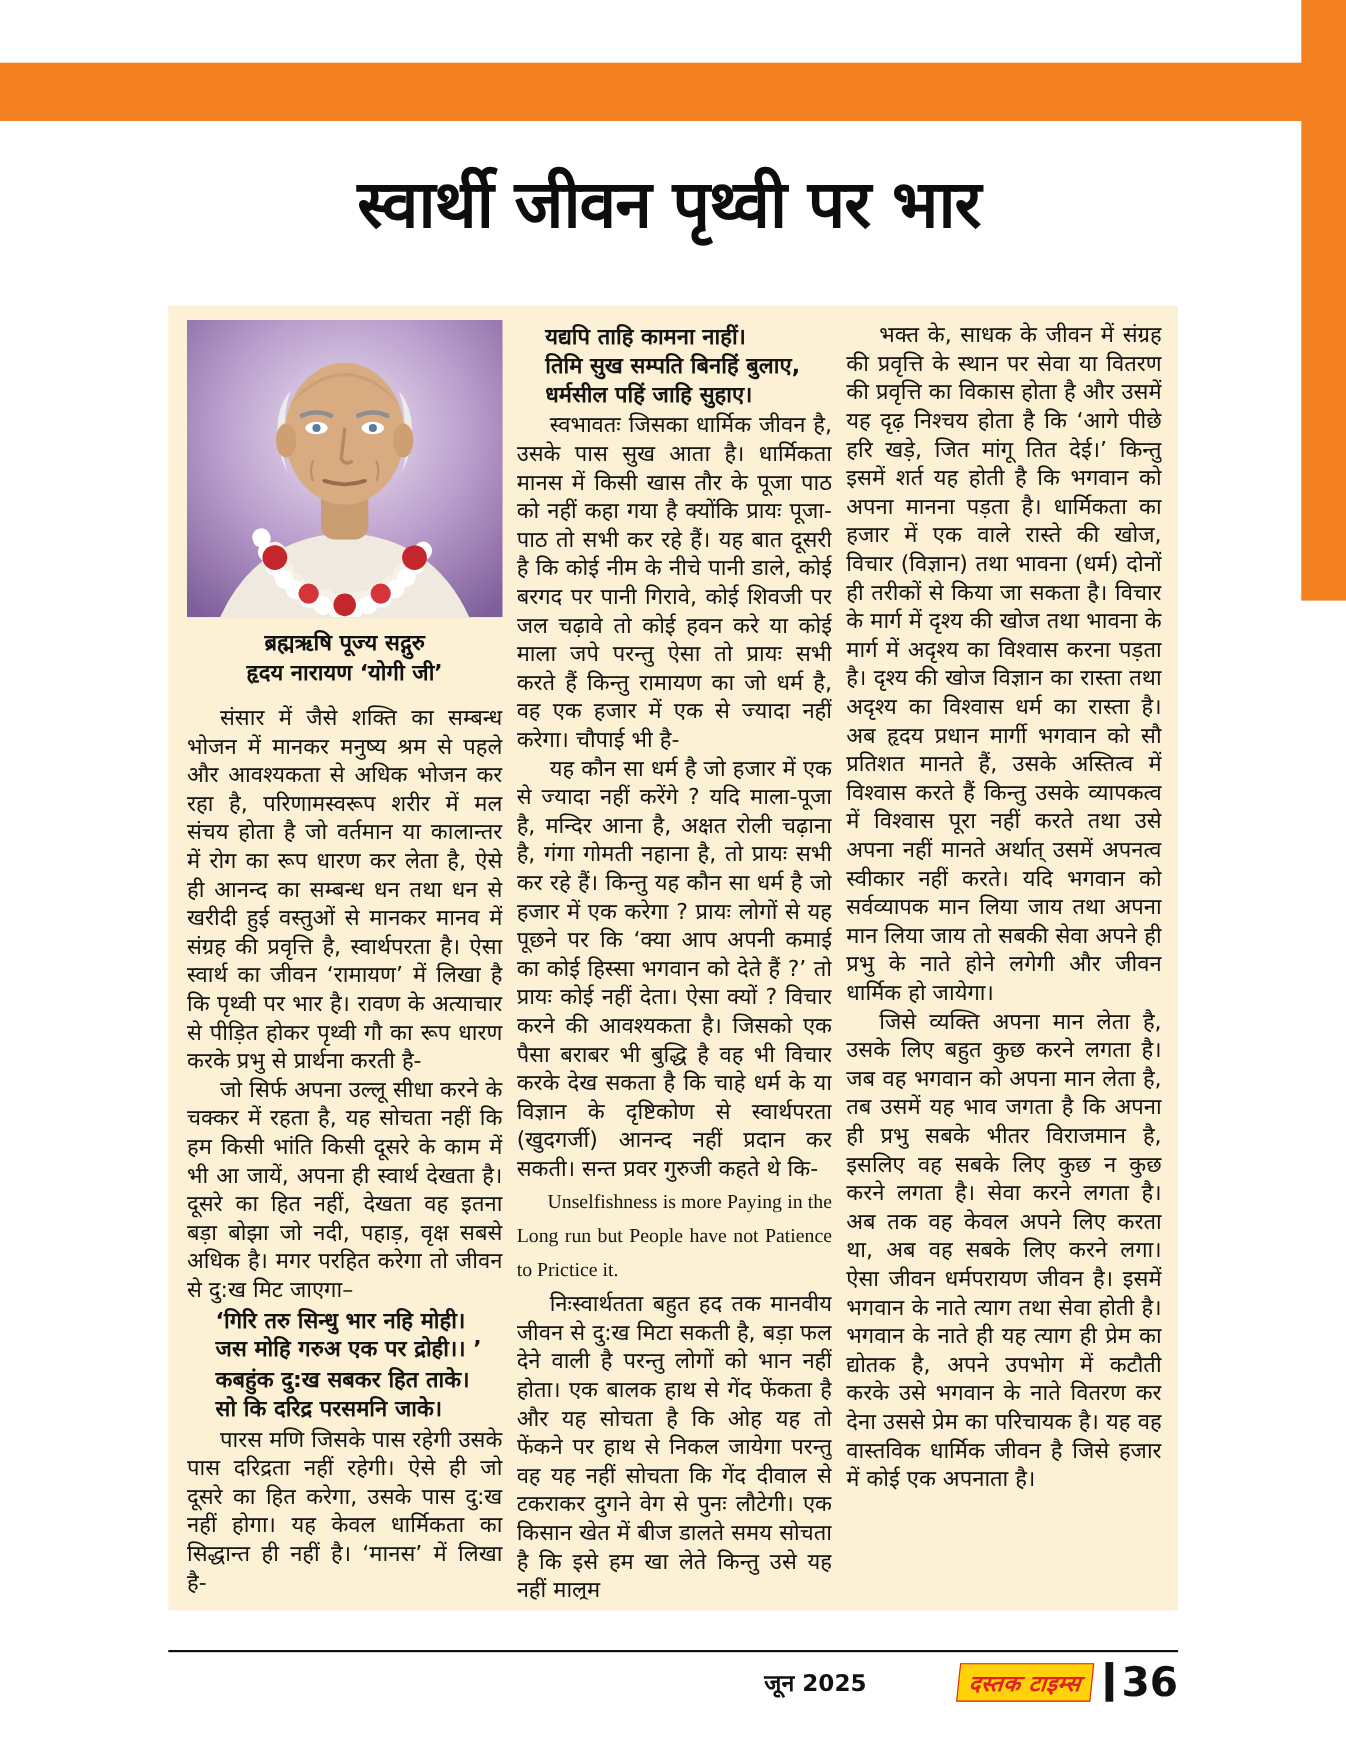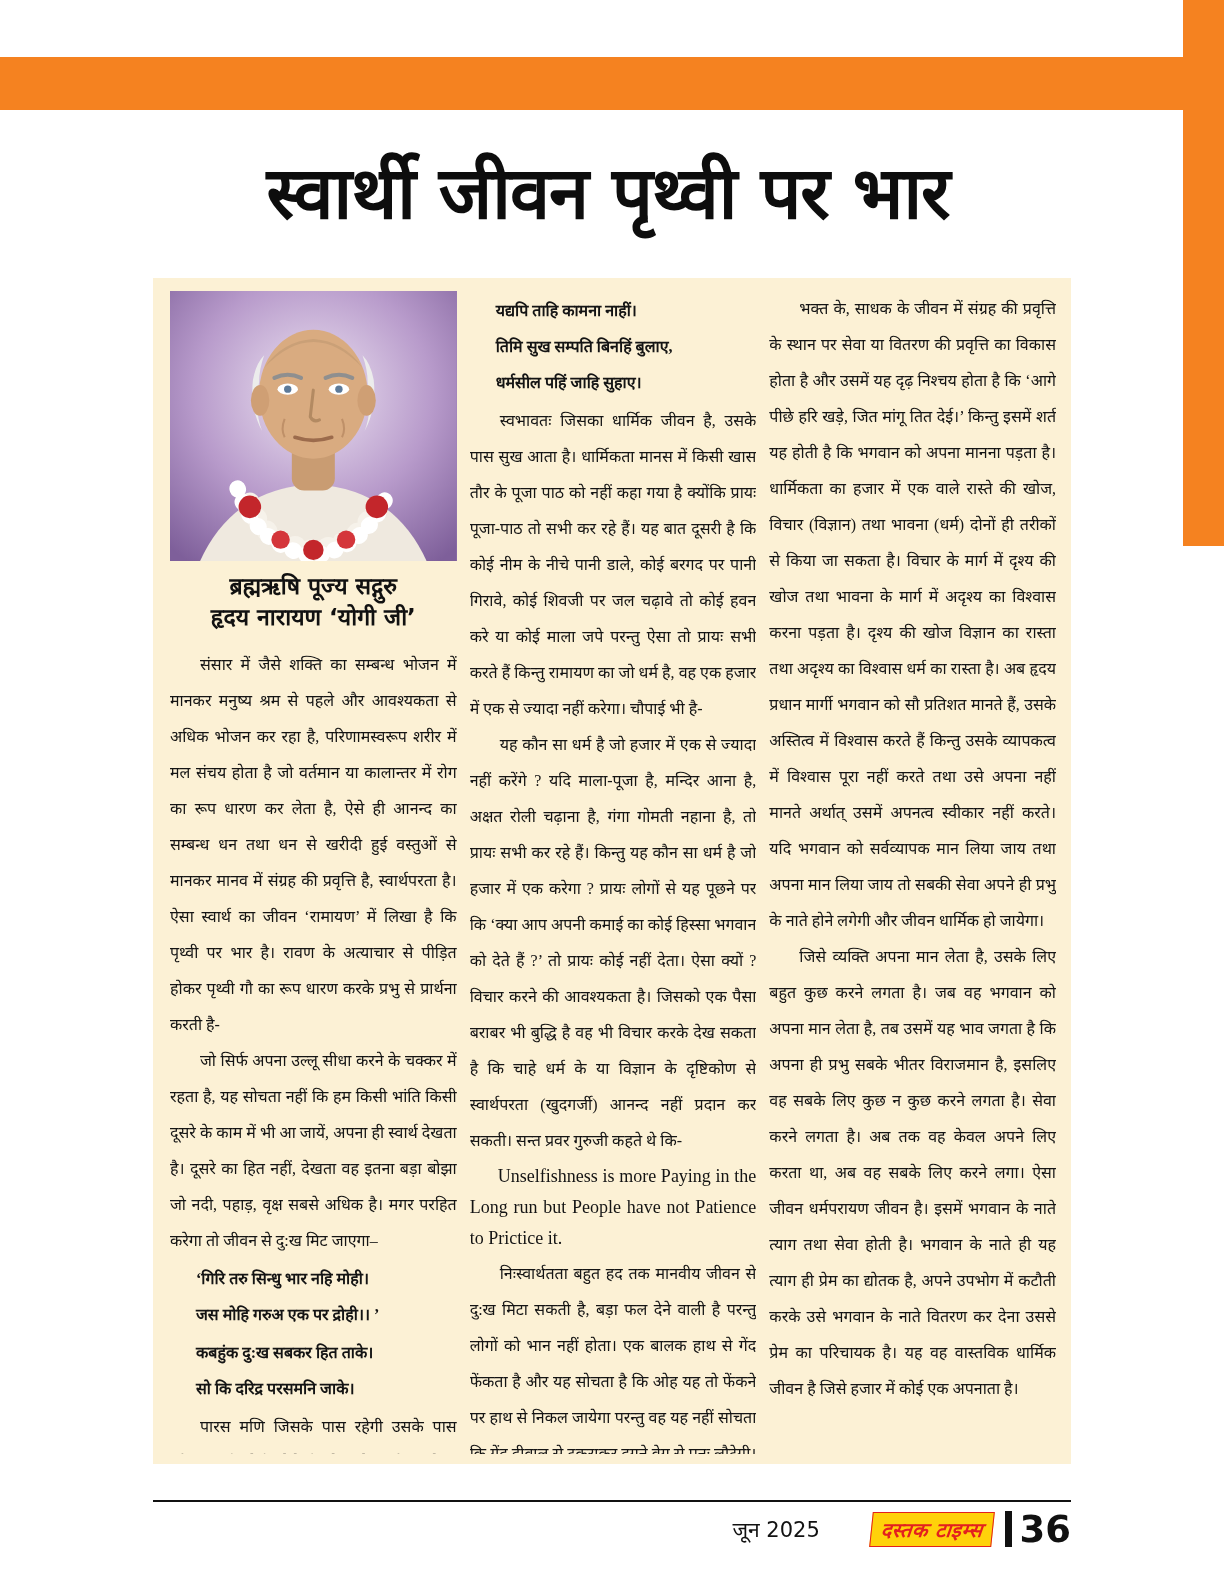--- a/index.html
+++ b/index.html
@@ -14,47 +14,47 @@
     position:absolute; left:0; top:57px; width:1224px; height:53px;
     background:#f58220;
   }
   .right-bar {
     position:absolute; right:0; top:0; width:41px; height:546px;
     background:#f58220;
   }
   
   .headline {
     position:absolute; left:150px; top:152px; width:916px; height:120px;
-    font-size:72px; font-weight:800; color:#0d0d0d;
+    font-size:60px; font-weight:800; color:#0d0d0d;
     text-align:center; letter-spacing:-1px; line-height:1.15;
     font-family:"DejaVu Sans", sans-serif;
     white-space:nowrap;
   }
   
   .content {
     position:absolute; left:153px; top:278px; width:918px; height:1186px;
     background:#fcf1d5;
     display:flex; gap:13px; padding:13px 15px 10px 17px;
     overflow:hidden;
   }
   .col { flex:1 1 0; min-width:0; overflow:hidden; }
   
   .photo-frame {
     width:100%; height:270px; overflow:hidden; background:#9b7bb8;
   }
   .photo-frame svg { width:100%; height:100%; display:block; }
   .caption {
     margin:10px 0 14px 0;
-    font-size:23px; font-weight:700; color:#111;
+    font-size:20px; font-weight:700; color:#111;
     text-align:center; line-height:1.35; white-space:pre-line;
   }
   
   .blk {
-    font-size:16px; line-height:36px; color:#141414;
-    text-align:justify; margin:0;font-family:Liberation Serif, serif;
+    font-size:20px; line-height:26px; color:#141414;
+    text-align:justify; margin:0;
   }
   .blk.para { text-indent:30px; }
   .blk.para-noindent { text-indent:0; }
   .blk.verse {
     font-weight:700; text-align:left; white-space:pre-line;
     padding-left:26px; margin:2px 0 2px 0; text-indent:0;
   }
   .blk.english {
     font-family:"Liberation Serif", serif;
     font-size:18px; line-height:31px; text-indent:28px;
@@ -63,21 +63,21 @@
   
   .footer-rule {
     position:absolute; left:153px; top:1500px; width:918px; height:2px;
     background:#111;
   }
   .footer {
     position:absolute; left:153px; top:1505px; width:918px; height:48px;
     display:flex; align-items:center; justify-content:flex-end;
   }
   .footer-date {
-    font-size:21px; font-weight:400; color:#111; margin-right:51px;
+    font-size:21px; font-weight:700; color:#111; margin-right:83px;
   }
   .footer-logo {
     background:#ffd20a; color:#e3201f; border:1px solid #e3201f;
     font-size:20px; font-weight:800; font-style:italic;
     padding:3px 9px; transform:skewX(-6deg); letter-spacing:0.5px;
   }
   .footer-sep {
     width:7px; height:36px; background:#111; margin:0 8px 0 12px;
   }
   .footer-page {

